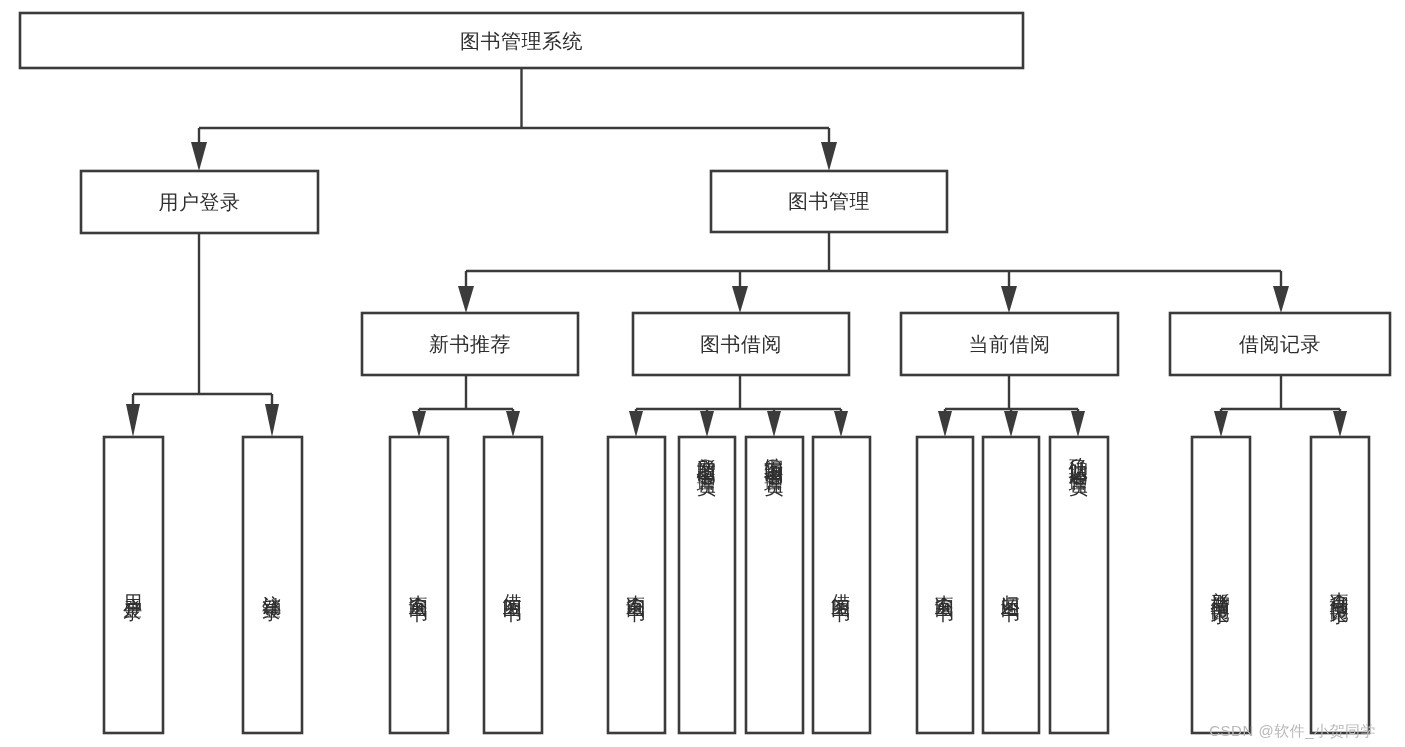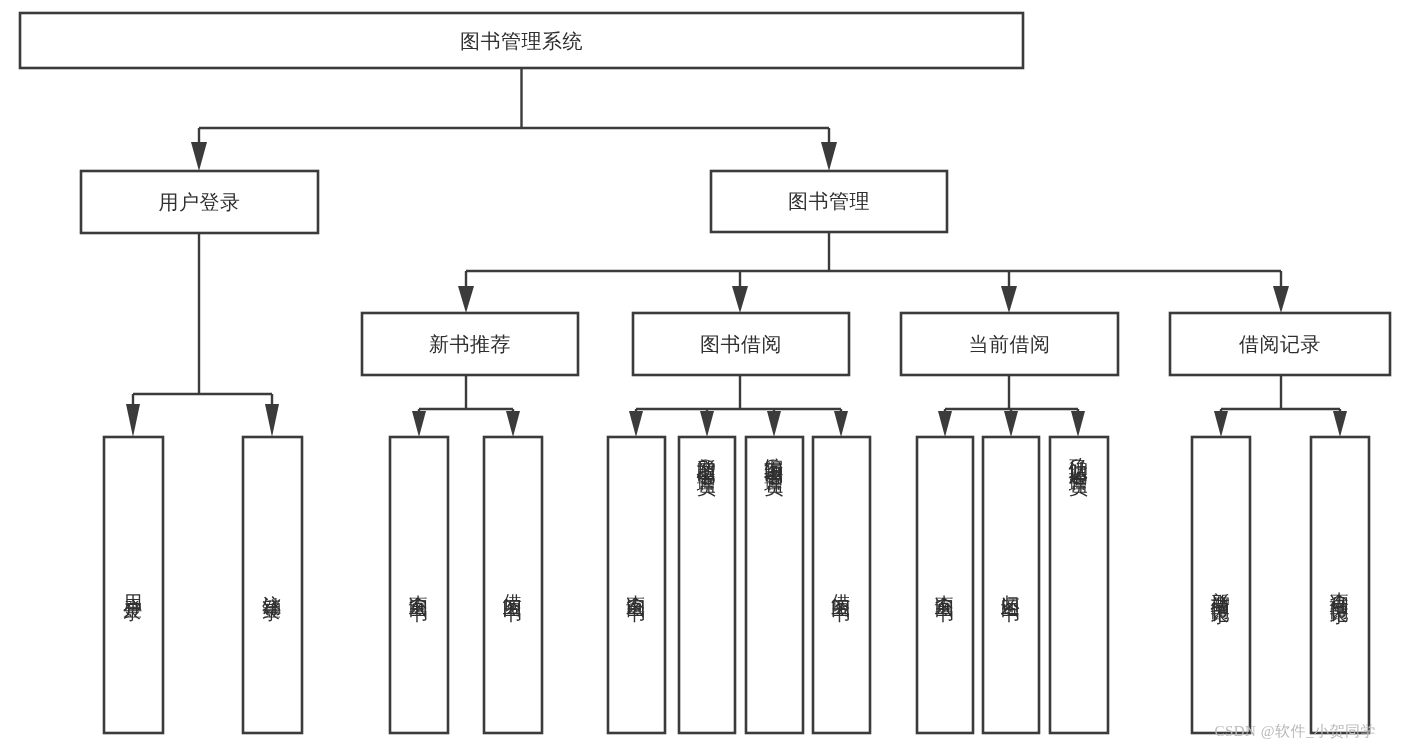--- a/index.html
+++ b/index.html
@@ -62,21 +62,21 @@
     color: #2f2f2f;
     letter-spacing: 3px;
     white-space: nowrap;
     text-align: center;
     pointer-events: none;
   }
   .watermark {
     position: absolute;
     right: 8px;
     bottom: 6px;
-    font-family: Liberation Serif, serif;
+    font-family: Liberation Sans, sans-serif;
     font-size: 15px;
     color: #b8b8b8;
     letter-spacing: 0.5px;
     white-space: nowrap;
     text-align: right;
   }
 </style>
 </head>
 <body>
 

